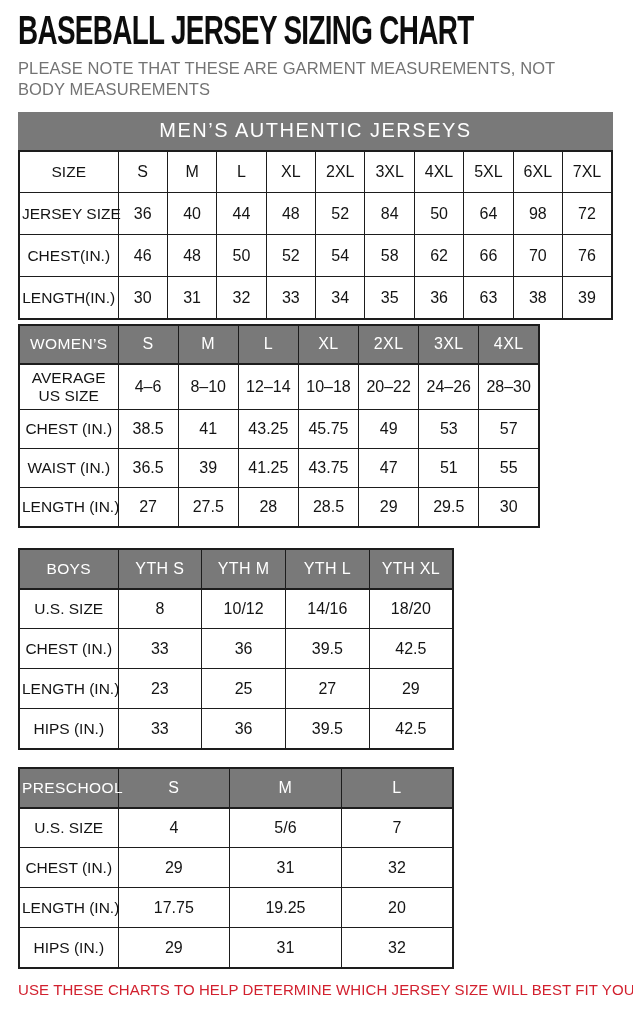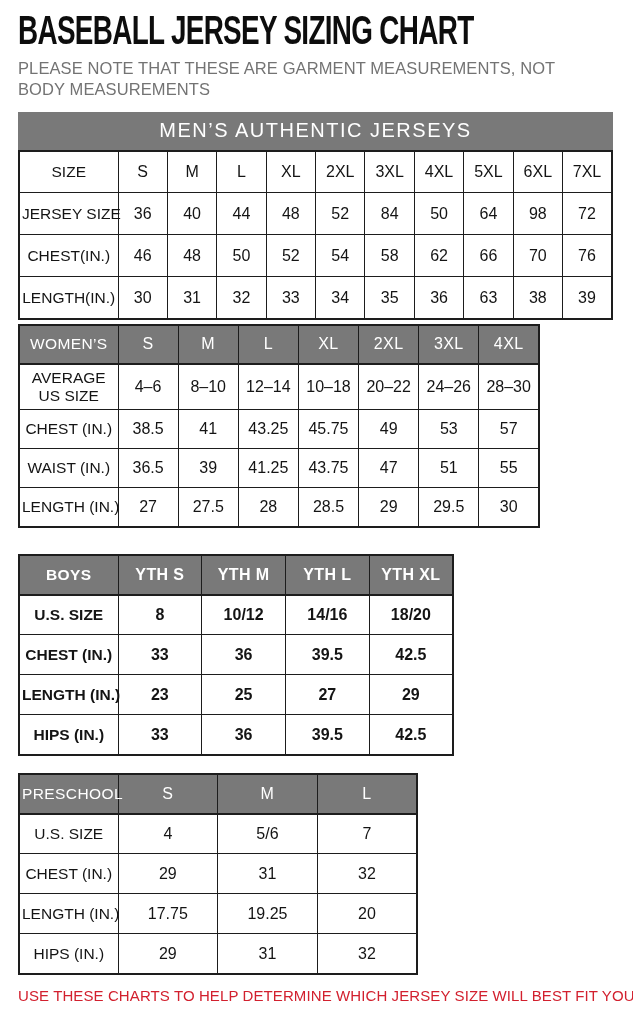--- a/index.html
+++ b/index.html
@@ -32,23 +32,23 @@
   table.tbl td.lbl{font-size:15.5px;white-space:nowrap;}
   table.tbl td.lbl.wrap{white-space:normal;line-height:1.2;}
   tr.gray td{background:#797979;color:#ffffff;font-size:16px;letter-spacing:0.4px;}
   tr.gray td{border-bottom:2px solid #1d1d1d;}
   col.c0{width:99px;}
   .mens{width:595px;}
   .mens td{height:42px;}
   .womens{width:522px;margin-top:4px;}
   .womens td{height:39px;}
   .womens tr.tall td{height:46px;}
-  .boys{width:436px;margin-top:26px;font-weight:bold;}
+  .boys{width:436px;margin-top:20px;}
   .boys td{height:40px;}
-  .pre{width:400px;margin-top:17px;}
+  .pre{width:436px;margin-top:17px;}
   .pre td{height:40px;}
   .footer{
     color:#d2202e;font-size:15px;margin:12px 0 0 0;white-space:nowrap;letter-spacing:0.1px;
   }
 </style>
 </head>
 <body>
 
 <div class="page">
 

